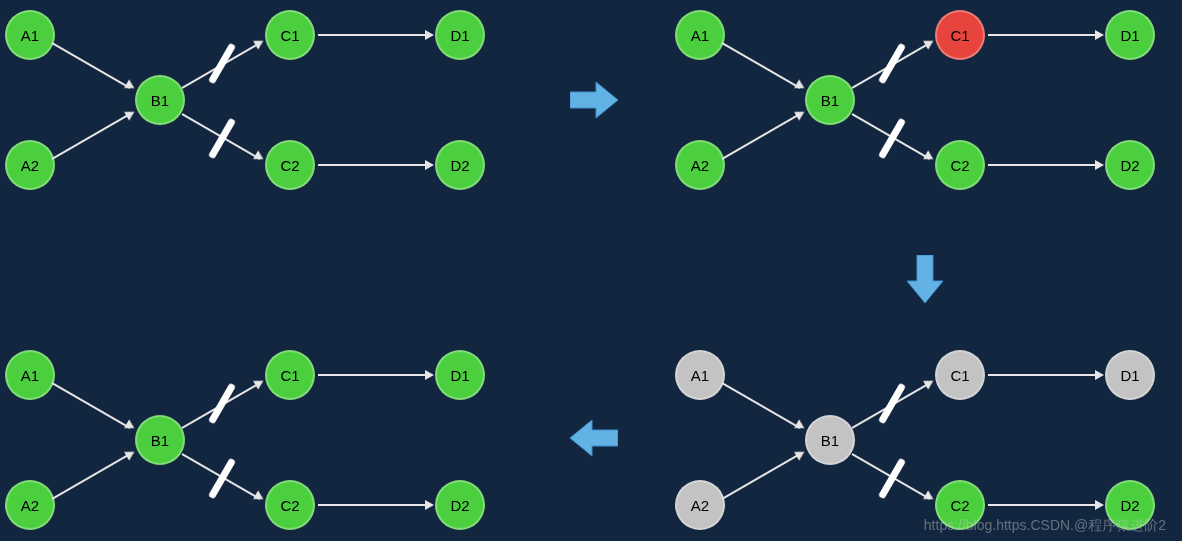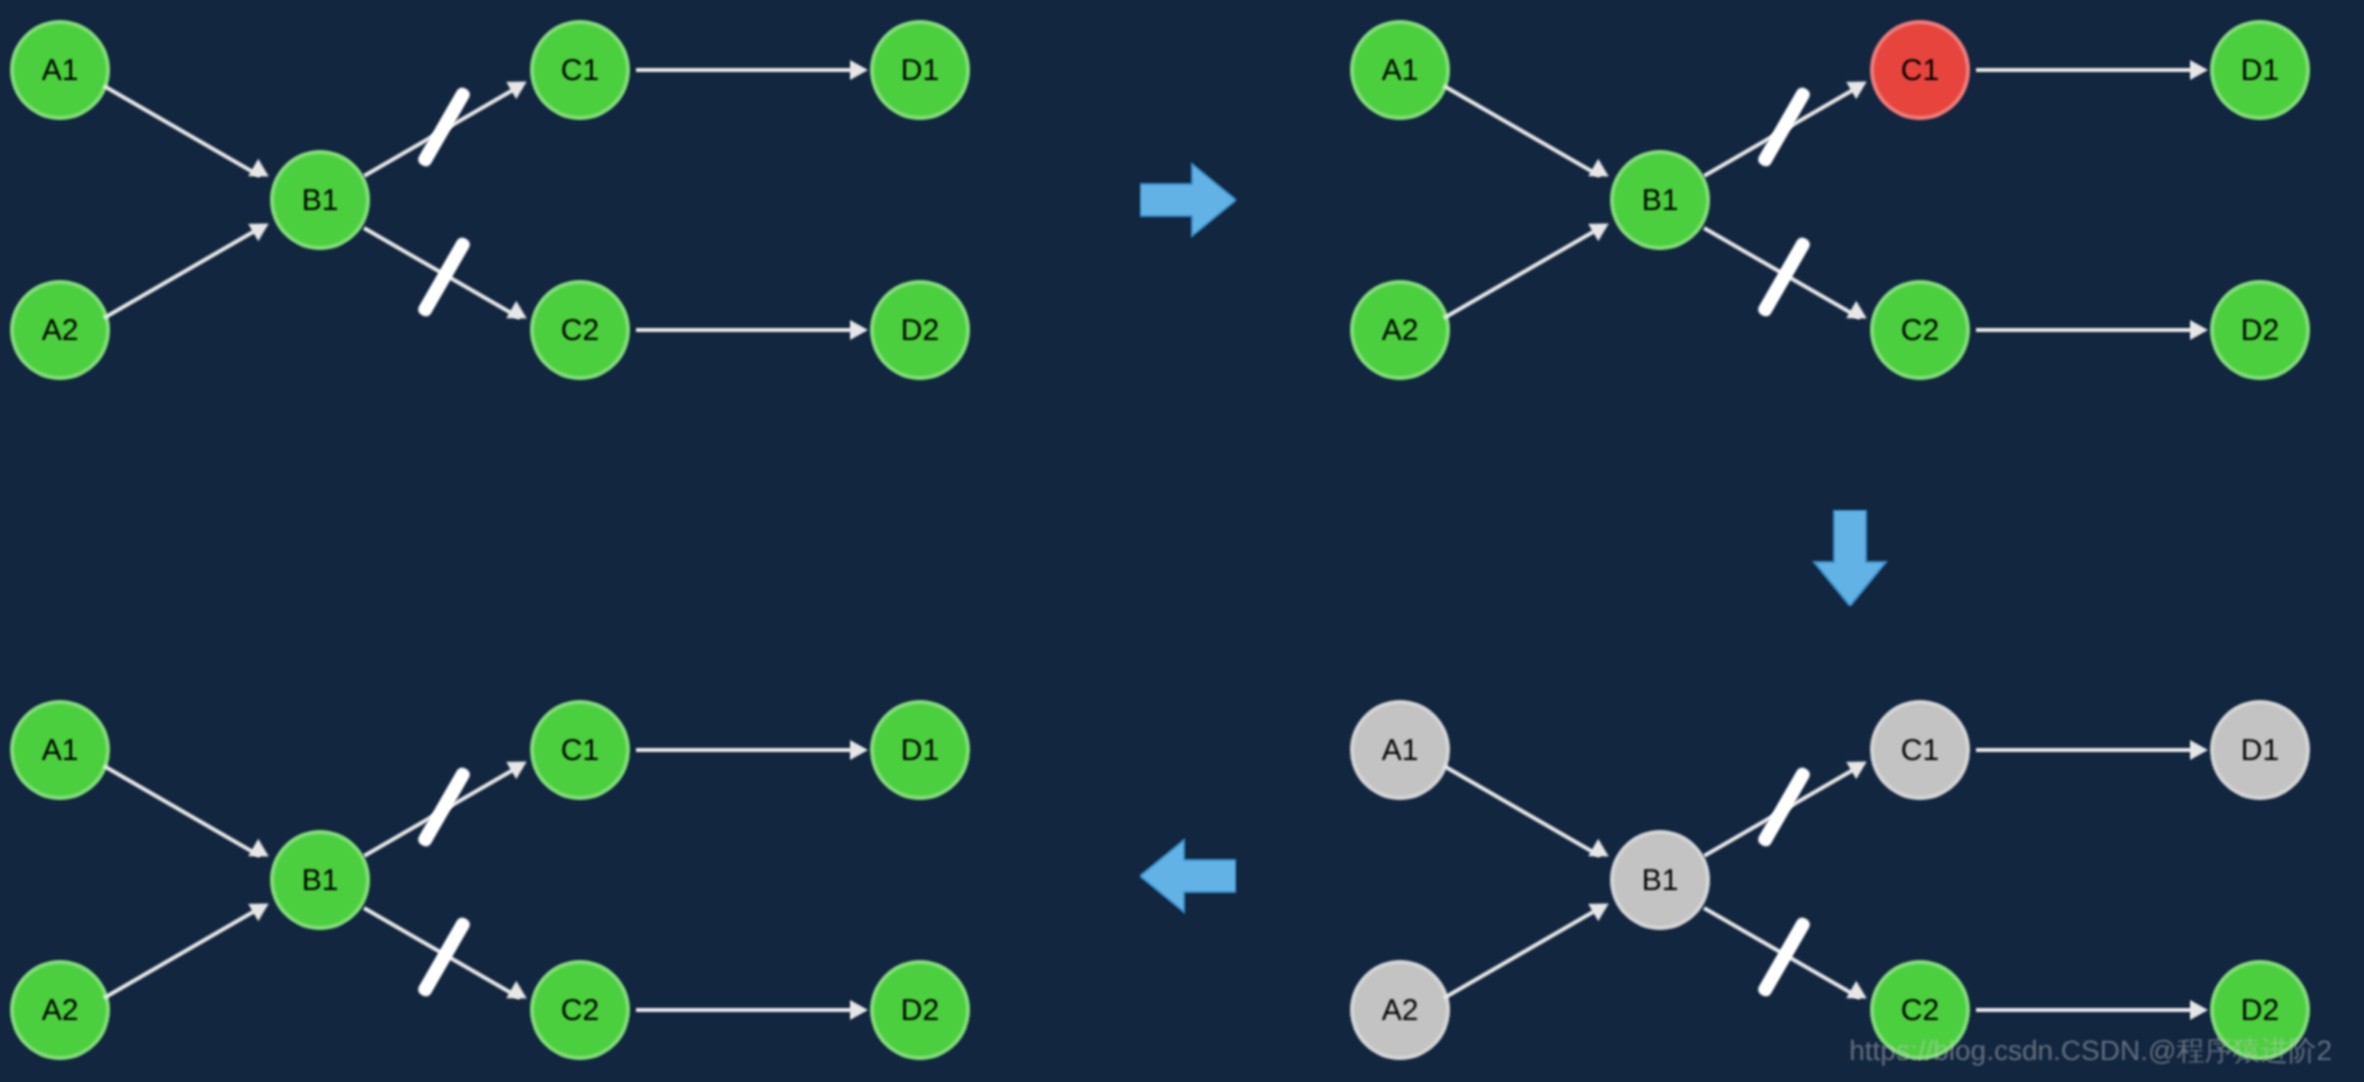--- a/index.html
+++ b/index.html
@@ -243,13 +243,13 @@
   <svg viewBox="0 0 40 48">
       <path d="M12 0 L12 26 L2 26 L20 48 L38 26 L28 26 L28 0 Z" fill="#62B2E6" stroke="#3C8FC9" stroke-width="1"></path>
     </svg>
 </div>
 <div class="big-arrow" style="left:570px; top:418px;">
   <svg viewBox="0 0 48 40">
       <path d="M48 12 L22 12 L22 2 L0 20 L22 38 L22 28 L48 28 Z" fill="#62B2E6" stroke="#3C8FC9" stroke-width="1"></path>
     </svg>
 </div>
 
-<div class="watermark">https://blog.csdn.CSDN.@程序猿进阶2</div>
+<div class="watermark">https://blog.https.CSDN.@程序猿进阶2</div>
 
 </body></html>

